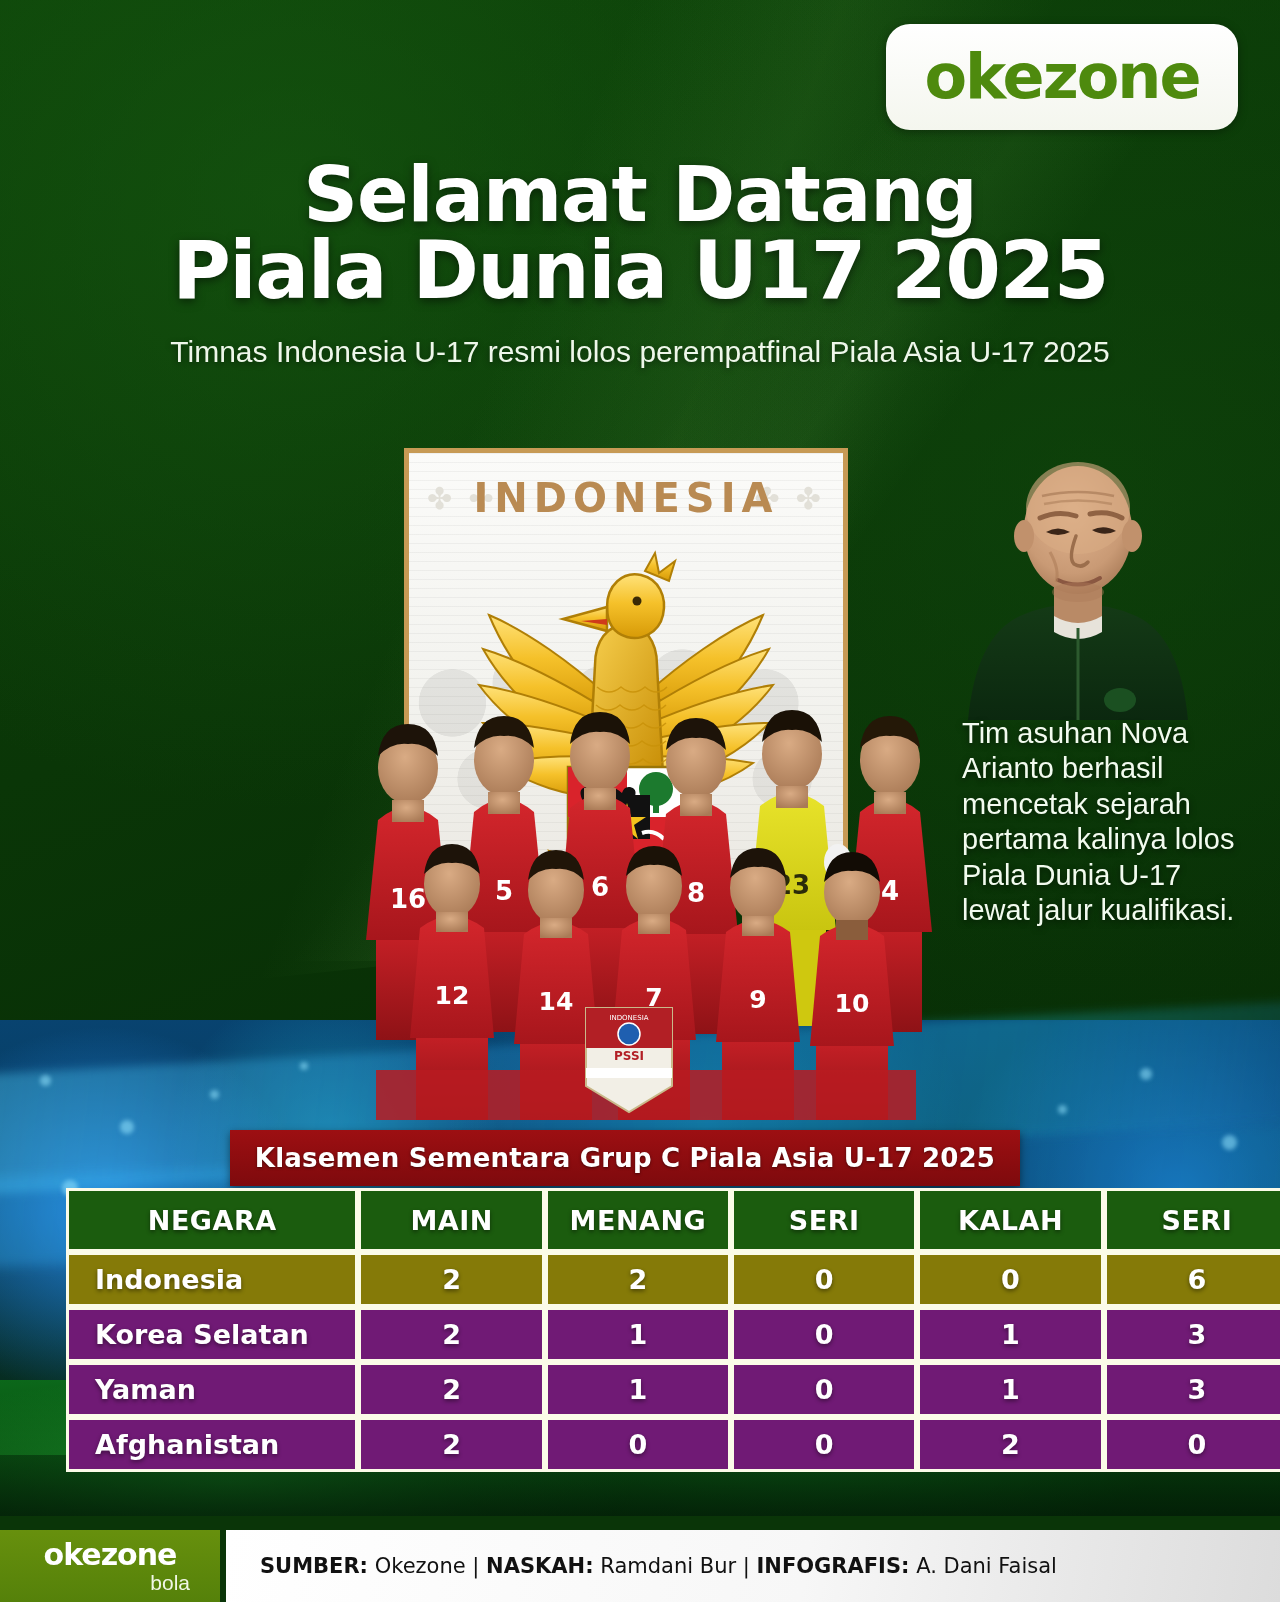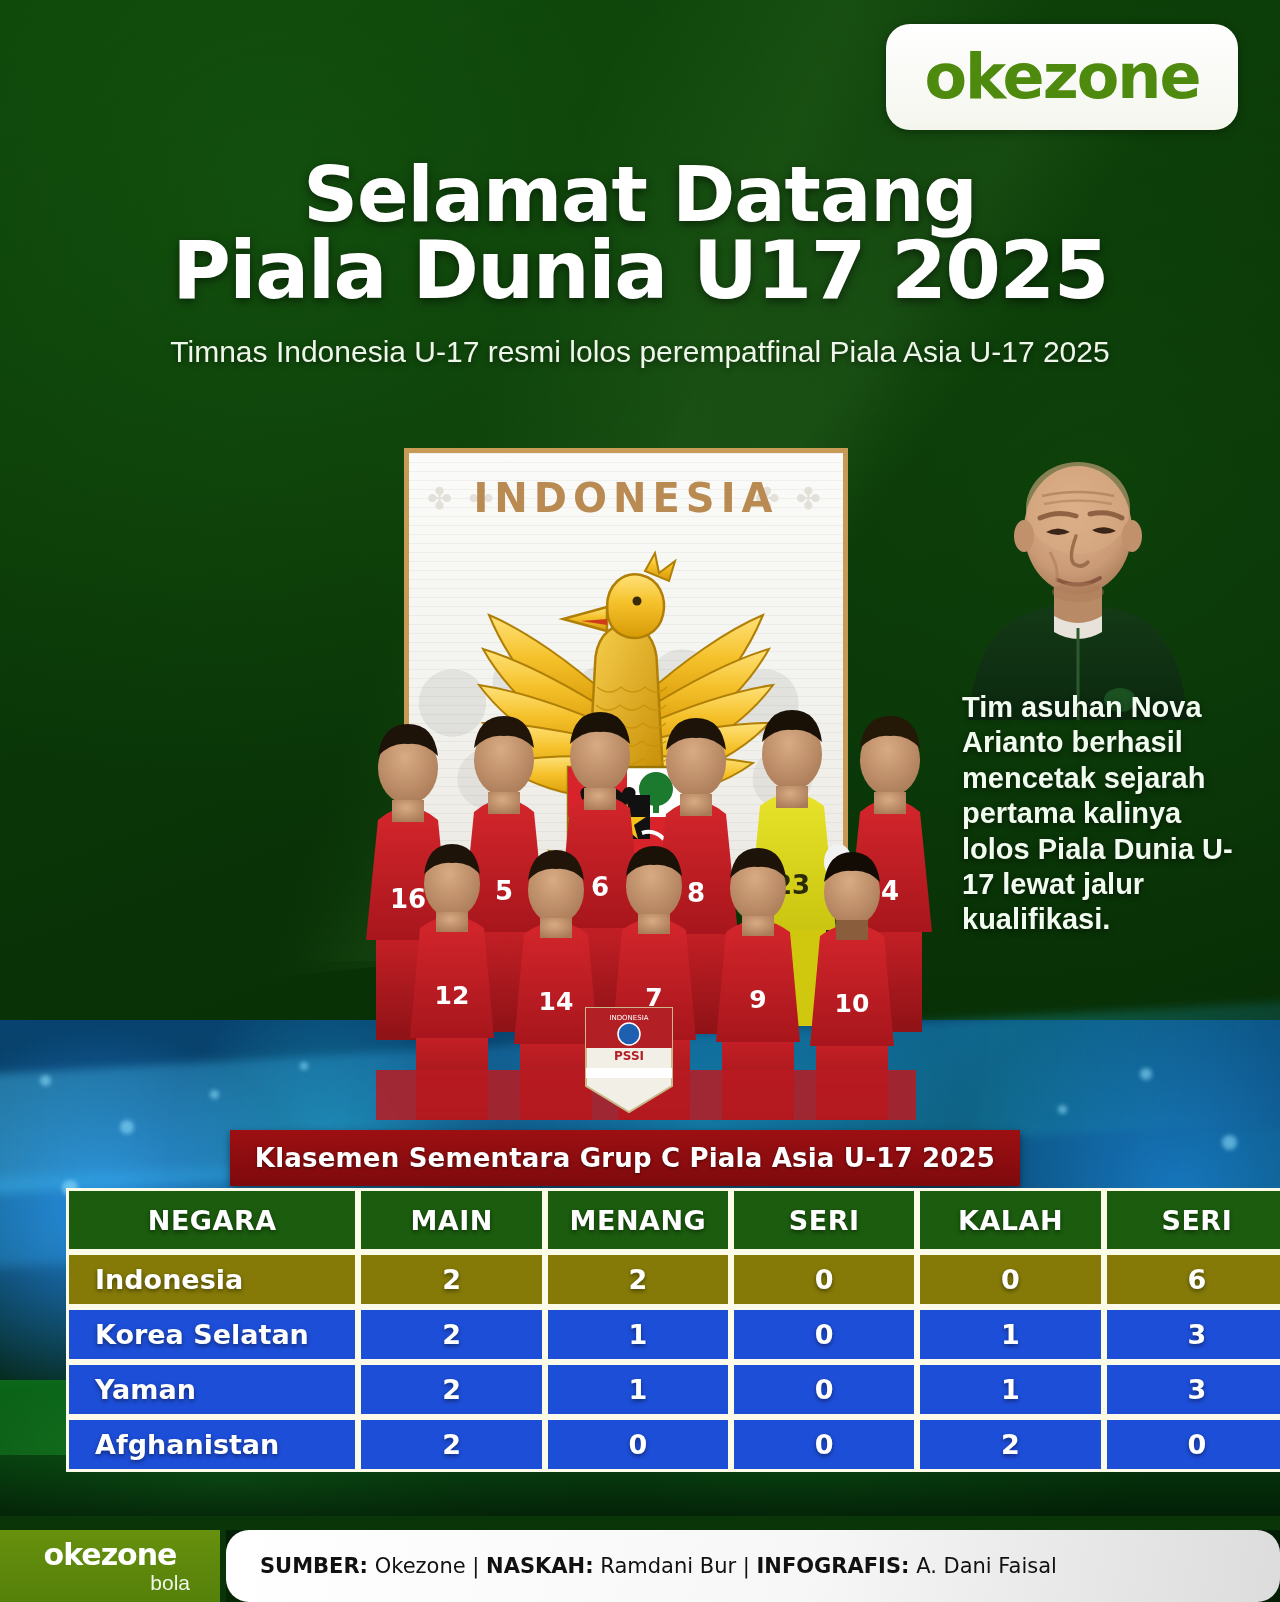--- a/index.html
+++ b/index.html
@@ -86,21 +86,21 @@
     font-family:"DejaVu Sans", sans-serif;
   }
   .title .l2{ display:block; font-size:80px; letter-spacing:-1.5px; }
   .subtitle{
     margin-top:22px; font-size:30px; color:#eef7ea; line-height:1.28;
     text-shadow:0 2px 6px rgba(0,0,0,.45);
   }
 
   
   .col-left{ position:absolute; left:52px; top:446px; width:320px; }
-  .col-right{ position:absolute; left:962px; top:690px; width:290px;font-weight:bold; }
+  .col-right{ position:absolute; left:962px; top:716px; width:290px; }
   .para{
     font-size:29px; line-height:1.22; color:#f2fbef;
     text-shadow:0 2px 6px rgba(0,0,0,.55);
   }
   .para + .para{ margin-top:54px; }
 
   
   .plaque{
     position:absolute; left:404px; top:448px; width:444px; height:430px;
     background:linear-gradient(180deg,#fbfbf9 0%,#f3f3ef 55%,#eceae4 100%);
@@ -166,38 +166,38 @@
     text-align:center; color:#ffffff;
     font-family:"DejaVu Sans", sans-serif;
     text-shadow:0 2px 4px rgba(0,0,0,.45);
   }
   .table th{
     background:#1b5c0e; height:64px; font-size:27px; font-weight:bold; letter-spacing:.5px;
   }
   .table td{ height:55px; font-size:27px; font-weight:bold; }
   .table .c-name{ text-align:left; padding-left:26px; }
   .row-hl td{ background:#857a08; }
-  .row-norm td{ background:#1d4ed8;margin-left:20px; }
+  .row-norm td{ background:#701a75;margin-left:20px; }
   .col-negara{ width:270px; }
   .col-num{ width:172px; }
 
   
   .footer{ position:absolute; left:0; right:0; bottom:0; height:72px; display:flex; }
   .footer-logo{
     width:226px; background:linear-gradient(180deg,#67900d 0%,#55810a 100%);
     display:flex; flex-direction:column; align-items:center; justify-content:center;
     border-right:6px solid #0a3508;
   }
   .footer-logo .fw{ font-size:30px; font-weight:bold; color:#fff; letter-spacing:-1px; line-height:1;
     font-family:"DejaVu Sans", sans-serif; }
   .footer-logo .fb{ font-size:21px; color:#f0f7e6; line-height:1; margin-top:2px; align-self:flex-end; margin-right:30px; }
   .footer-bar{
     flex:1; background:linear-gradient(100deg,#ffffff 0%,#f7f7f7 55%,#dcdcdc 100%);
     display:flex; align-items:center; padding-left:34px;
-    font-size:21px; color:#111; font-family:"DejaVu Sans", sans-serif;border-radius:23px;
+    font-size:21px; color:#111; font-family:"DejaVu Sans", sans-serif;
   }
   .footer-bar b{ font-weight:bold; }
   .footer-strip{ position:absolute; left:0; right:0; bottom:72px; height:14px; background:#0a3508; }
 </style>
 </head>
 <body>
 
 <div class="page">
 
   <div class="bg-base"></div>

